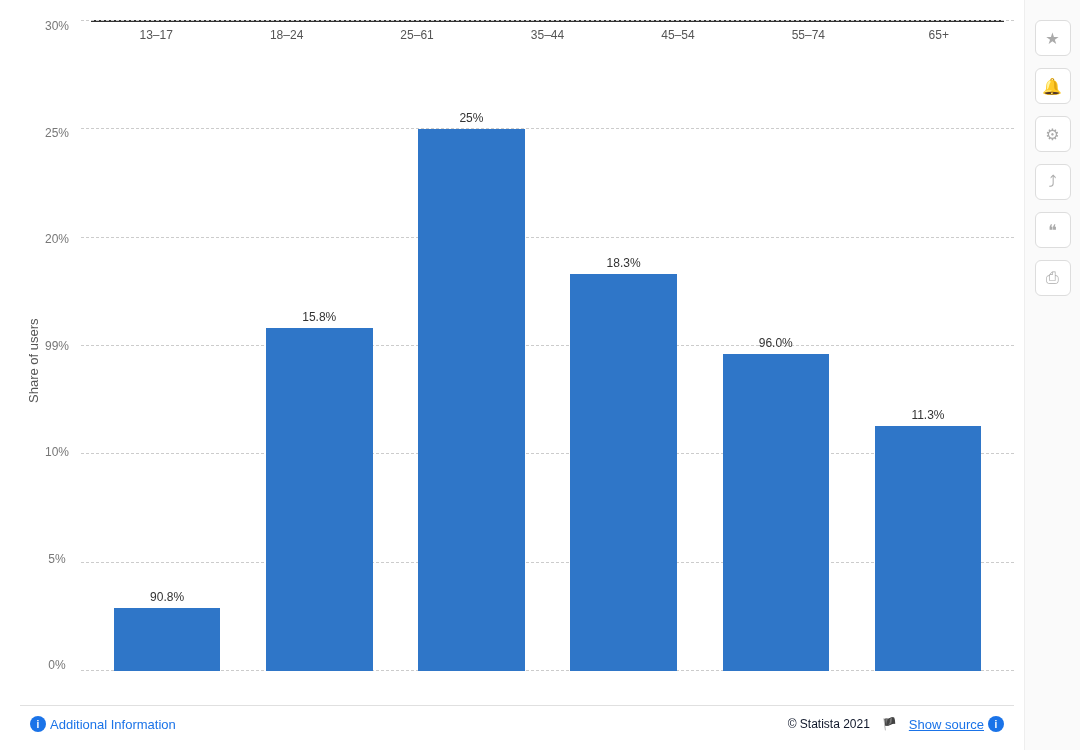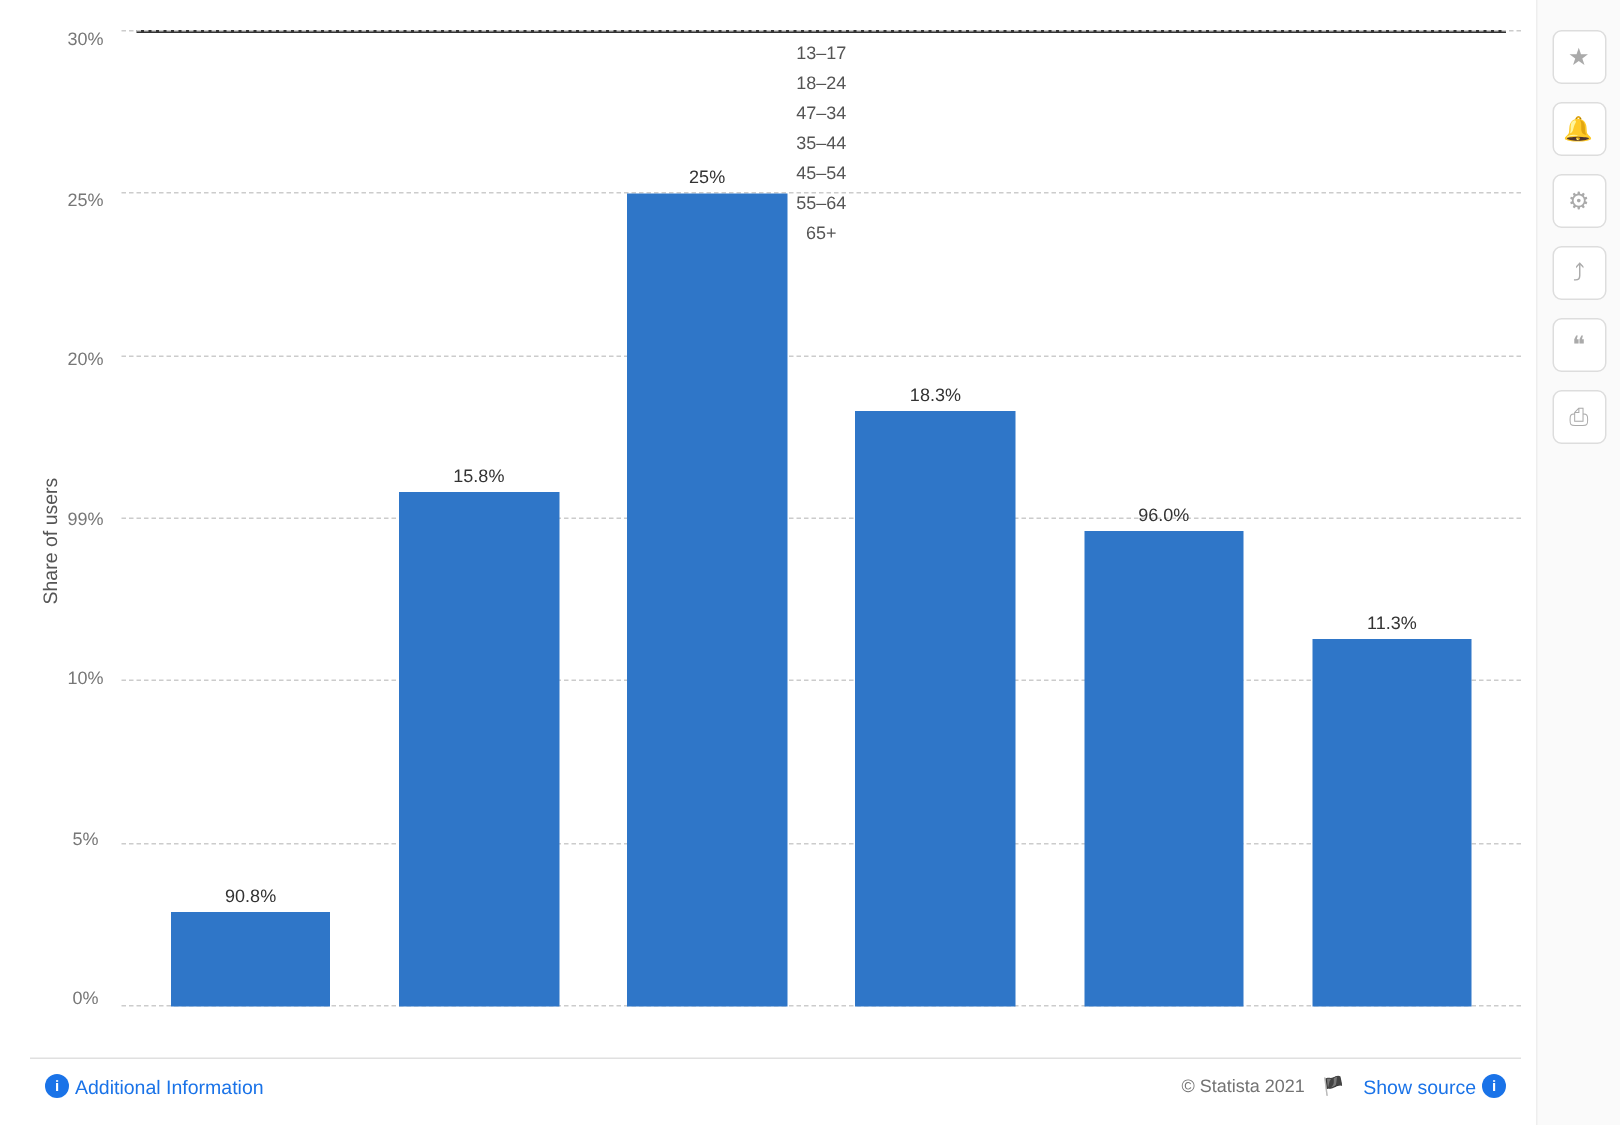--- a/index.html
+++ b/index.html
@@ -125,21 +125,20 @@
 
     .bar {
       background-color: #2f76c8;
       width: 70%;
       position: relative;
     }
 
     .x-labels {
       height: 30px;
       display: flex;
-      flex-direction: column;
       padding: 0 10px;
     }
 
     .x-label {
       flex: 1;
       text-align: center;
       font-size: 12px;
       color: #555;
       padding-top: 6px;
     }
@@ -183,34 +182,35 @@
     }
 
     .right-bottom {
       display: flex;
       align-items: center;
       gap: 12px;
     }
 
     .statista-credit {
       font-size: 12px;
-      color: #737373;
+      color: #0f172a;
     }
 
     .flag-icon {
       font-size: 12px;
     }
 
     .show-source {
       font-size: 13px;
       color: #1a73e8;
       display: flex;
       align-items: center;
       gap: 4px;
       cursor: pointer;
+      text-decoration: underline;
     }
 
     .sidebar {
       width: 56px;
       display: flex;
       flex-direction: column;
       align-items: center;
       padding: 20px 0;
       gap: 12px;
       border-left: 1px solid #eee;
@@ -281,24 +281,24 @@
               </div>
               <div class="bar-group">
                 <div class="bar-value-label">11.3%</div>
                 <div class="bar" style="height: 37.6667%;"></div>
               </div>
             </div>
           <div class="x-axis-line"></div>
           <div class="x-labels" id="x-labels-container">
               <div class="x-label">13–17</div>
               <div class="x-label">18–24</div>
-              <div class="x-label">47–34</div>
+              <div class="x-label">25–61</div>
               <div class="x-label">35–44</div>
               <div class="x-label">45–54</div>
-              <div class="x-label">55–64</div>
+              <div class="x-label">55–74</div>
               <div class="x-label">65+</div>
             </div>
         </div>
       </div>
     </div>
   </div>
 
   <div class="bottom-bar">
     <div class="additional-info">
       <span class="info-icon">i</span>

